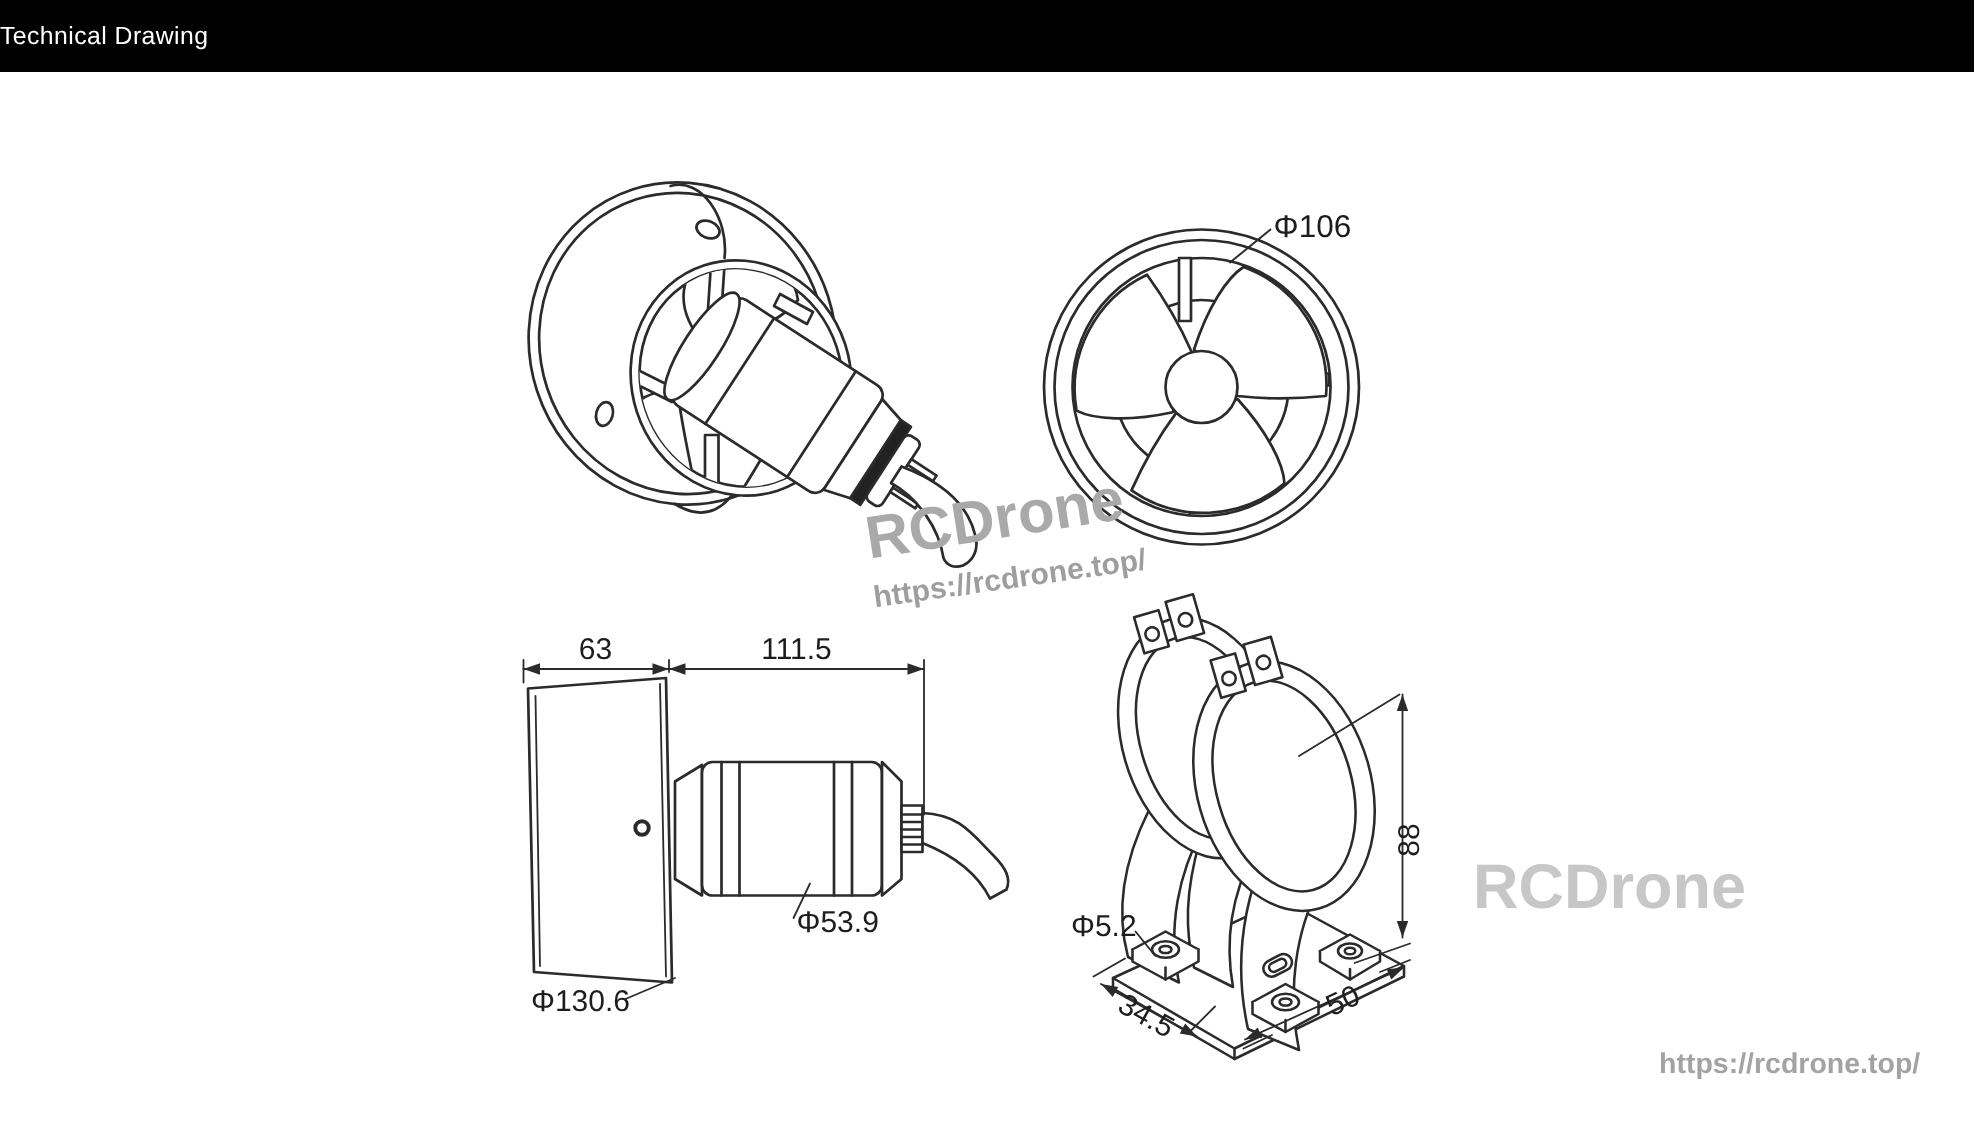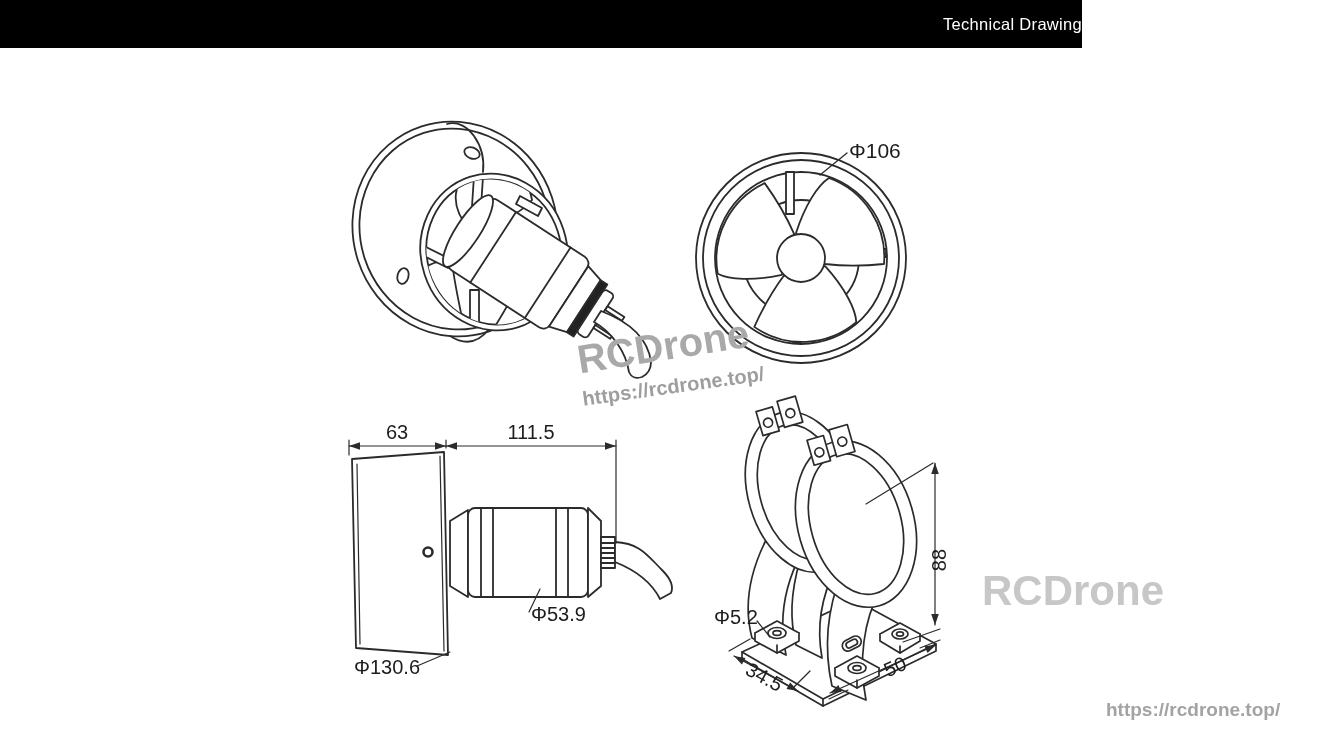--- a/index.html
+++ b/index.html
@@ -1,19 +1,19 @@
 <!DOCTYPE html>
 <html><head>
 <meta charset="utf-8">
 <style>
   html,body{margin:0;padding:0;background:#ffffff;}
   .stage{position:relative;width:1317px;height:756px;background:#ffffff;overflow:hidden;
          font-family:"Liberation Sans",sans-serif;}
-  .topbar{position:absolute;left:0;top:0;width:1082px;height:48px;background:#000000;
-          display:flex;align-items:center;justify-content:flex-end;}
+  .topbar{position:absolute;left:0;top:0;width:1316px;height:48px;background:#000000;
+          display:flex;align-items:center;justify-content:flex-start;}
   .topbar .title{color:#ffffff;font-size:16.5px;letter-spacing:.3px;}
   svg{position:absolute;left:0;top:0;}
   .wm{position:absolute;color:#b0b0b0;font-weight:bold;white-space:nowrap;pointer-events:none;}
   .wm-center-brand{left:574px;top:338px;font-size:40px;color:#a9a9a9;transform:rotate(-9deg);transform-origin:left top;}
   .wm-center-url{left:581px;top:388px;font-size:20px;color:#9e9e9e;transform:rotate(-8deg);transform-origin:left top;}
   .wm-right-brand{left:982px;top:567px;font-size:42px;color:#c7c7c7;transform:none;}
   .wm-bottom-url{left:1106px;top:699px;font-size:19px;color:#a3a3a3;font-weight:bold;}
   .dim{font-size:20px;fill:#1d1d1d;}
   .dim-big{font-size:21px;fill:#1d1d1d;}
 </style>

